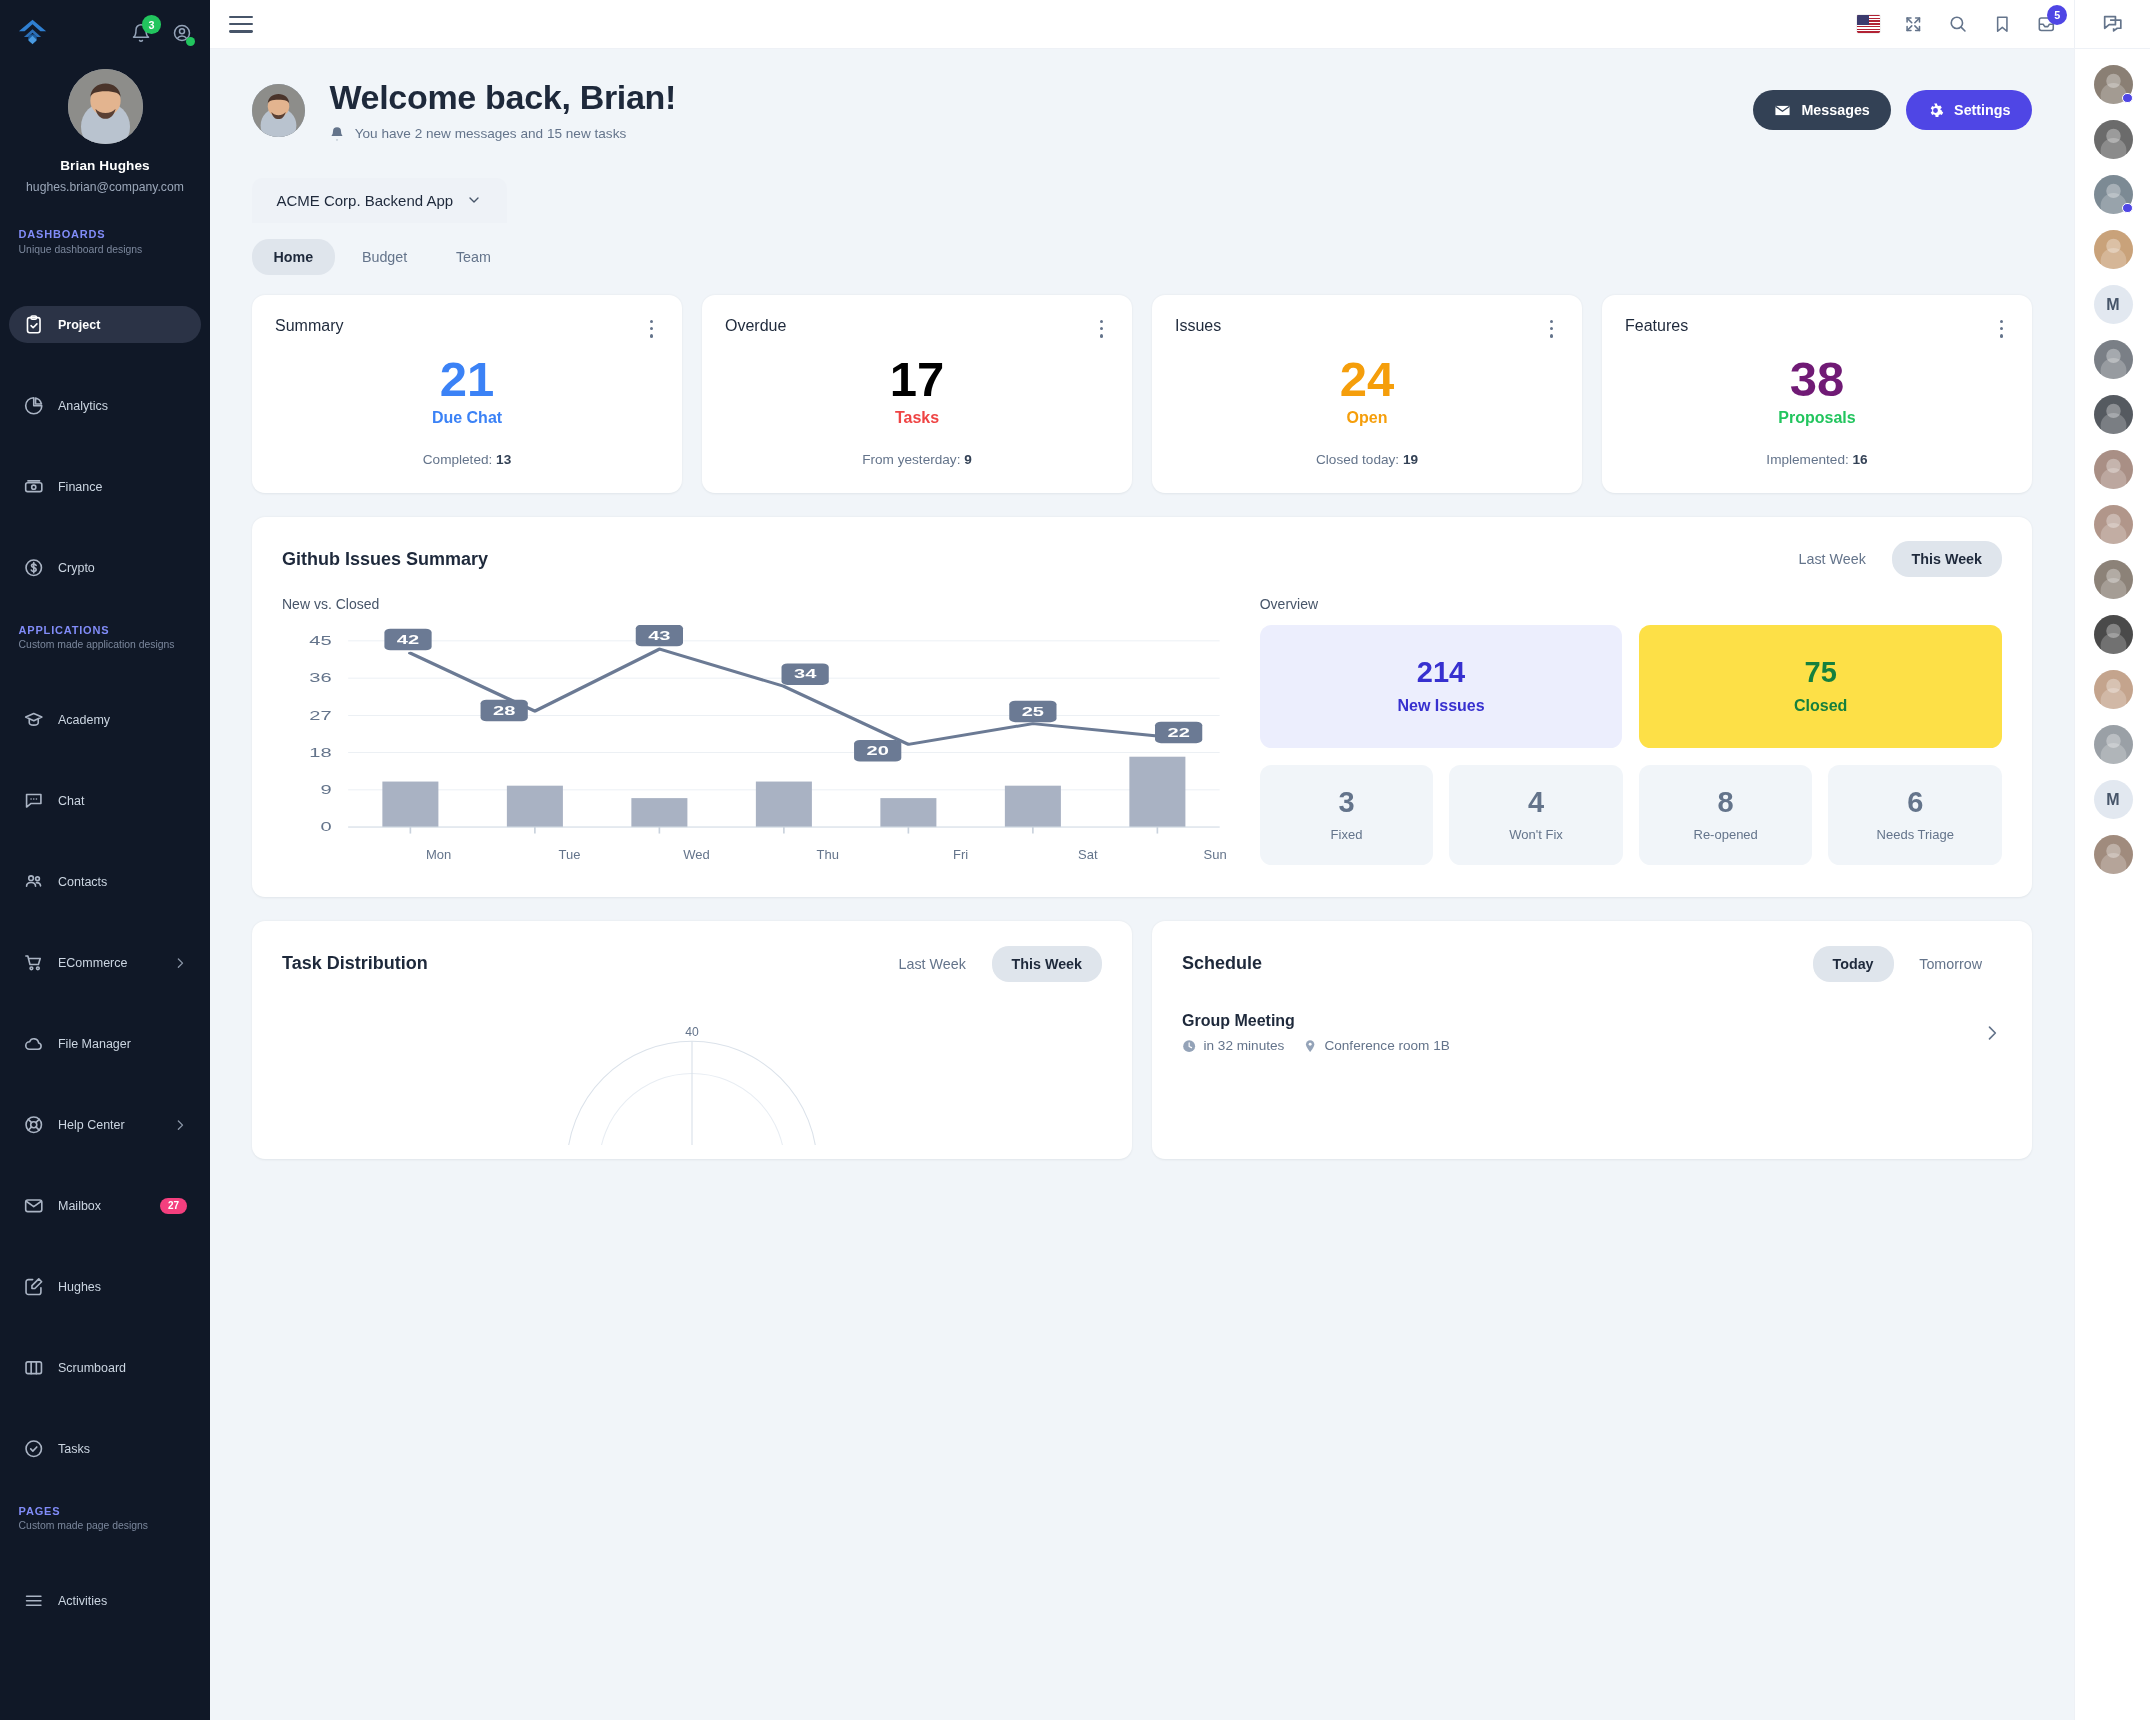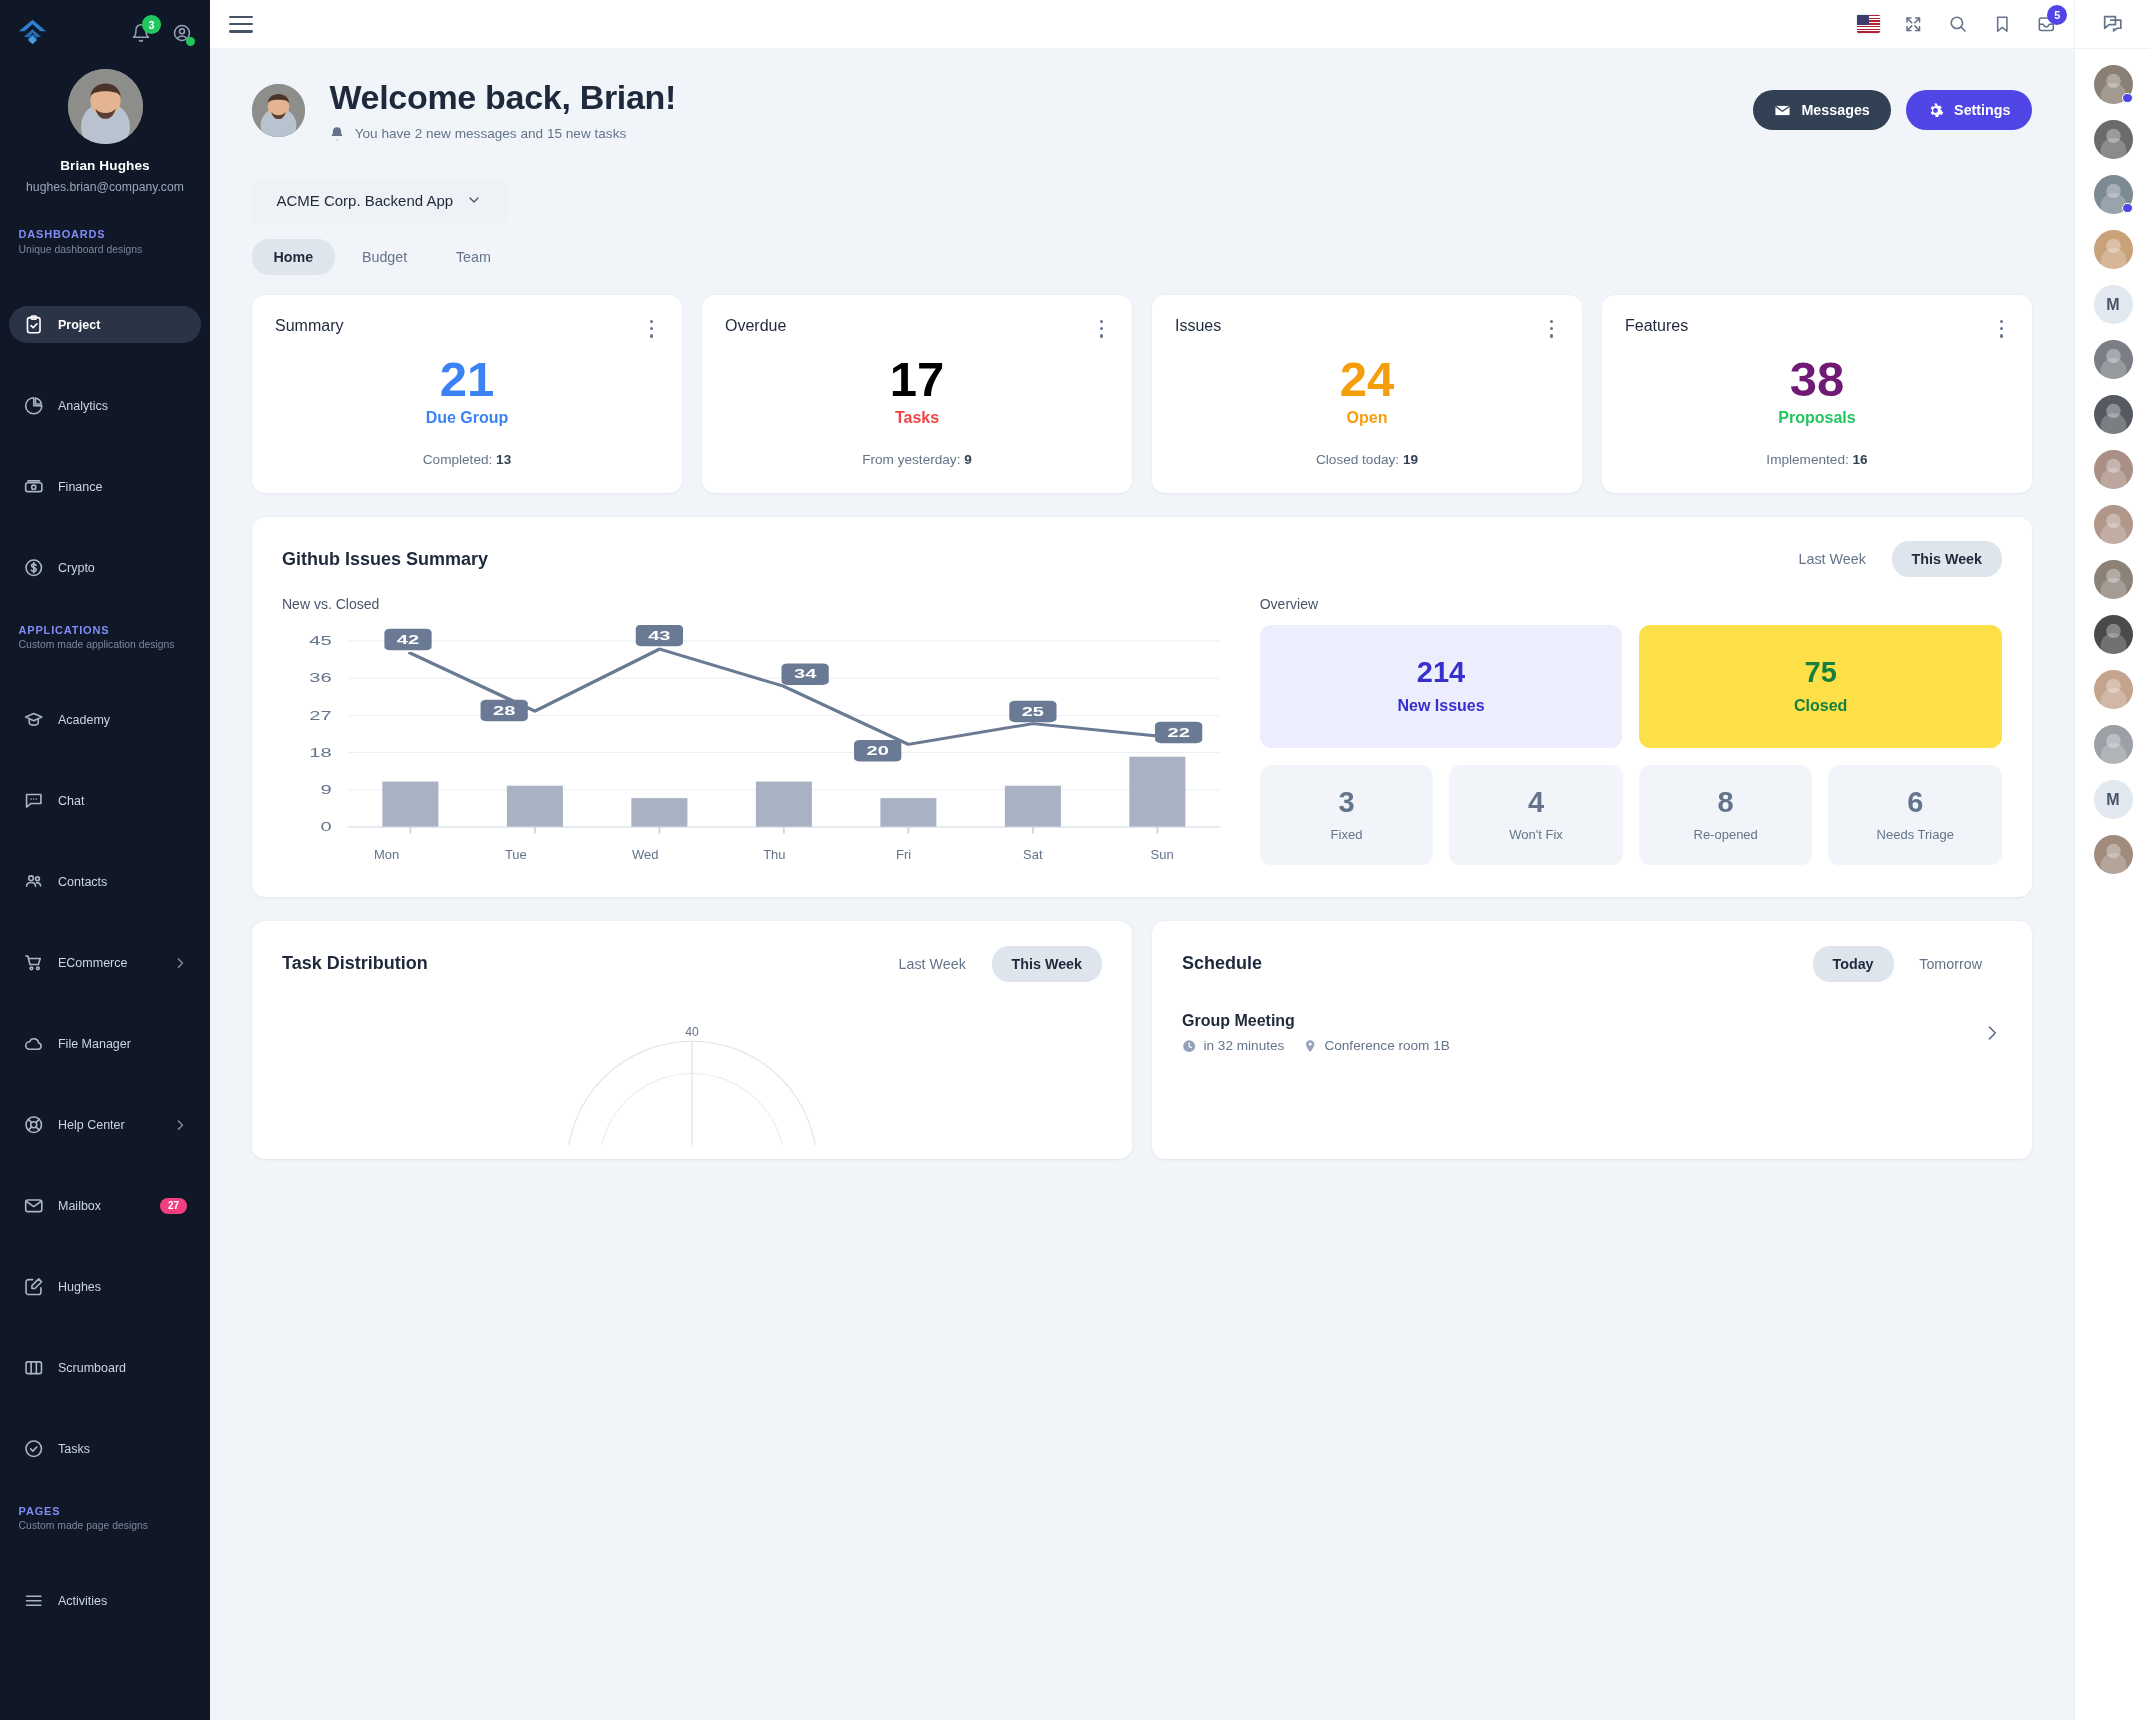--- a/index.html
+++ b/index.html
@@ -131,21 +131,21 @@
   .toggle .opt { padding: 10px 20px; border-radius: 17px; font-size: 14.3px; color: #64748b; font-weight: 500; }
   .toggle .opt.active { background: #dfe5ec; color: #1e293b; font-weight: 700; }
   .gh-body { display: flex; gap: 33px; margin-top: 18.6px; }
   .gh-left { flex: 1 1 56%; min-width: 0; }
   .gh-right { flex: 1 1 44%; min-width: 0; }
   .sub-title { font-size: 14px; color: #475569; font-weight: 500; margin-bottom: 13px; }
 
   .chart { position: relative; height: 215px; margin-top: 7.2px; }
   .chart svg { display: block; }
   .xlabels { display: flex; margin-left: 40px; margin-top: 7.2px; }
-  .xlabels span { flex: 1 1 0; text-align: center; font-size: 13px; color: #64748b; }
+  .xlabels span { flex: 1 1 0; text-align: right; font-size: 13px; color: #64748b; }
 
   .ov-big-row { display: flex; gap: 17px; }
   .ov-big { flex: 1 1 0; border-radius: 11.5px; padding: 33px 7.2px; text-align: center; }
   .ov-big.blue { background: #eceefd; }
   .ov-big.green { background: #fde047; }
   .ov-big .n { font-size: 29px; font-weight: 700; line-height: 1; }
   .ov-big .l { font-size: 16px; font-weight: 700; margin-top: 10px; }
   .ov-big.blue .n, .ov-big.blue .l { color: #3730cf; }
   .ov-big.green .n, .ov-big.green .l { color: #15803d; }
   .ov-small-row { display: flex; gap: 16px; margin-top: 17px; }
@@ -520,21 +520,21 @@
           <div class="card stat-card">
             <div class="stat-head">
               <div class="stat-title">Summary</div>
               <div class="kebab">
                 <i></i>
                 <i></i>
                 <i></i>
               </div>
             </div>
             <div class="stat-big" style="color: rgb(59, 130, 246);">21</div>
-            <div class="stat-label" style="color: rgb(59, 130, 246);">Due Group</div>
+            <div class="stat-label" style="color: rgb(59, 130, 246);">Due Chat</div>
             <div class="stat-foot"><span>Completed:</span> <b>13</b></div>
           </div>
           <div class="card stat-card">
             <div class="stat-head">
               <div class="stat-title">Overdue</div>
               <div class="kebab">
                 <i></i>
                 <i></i>
                 <i></i>
               </div>

